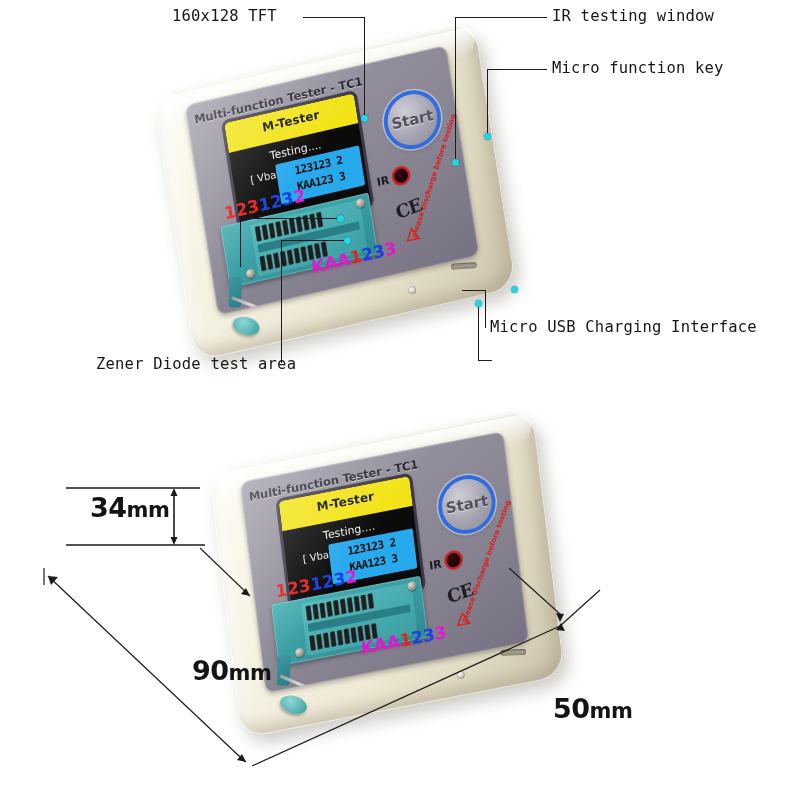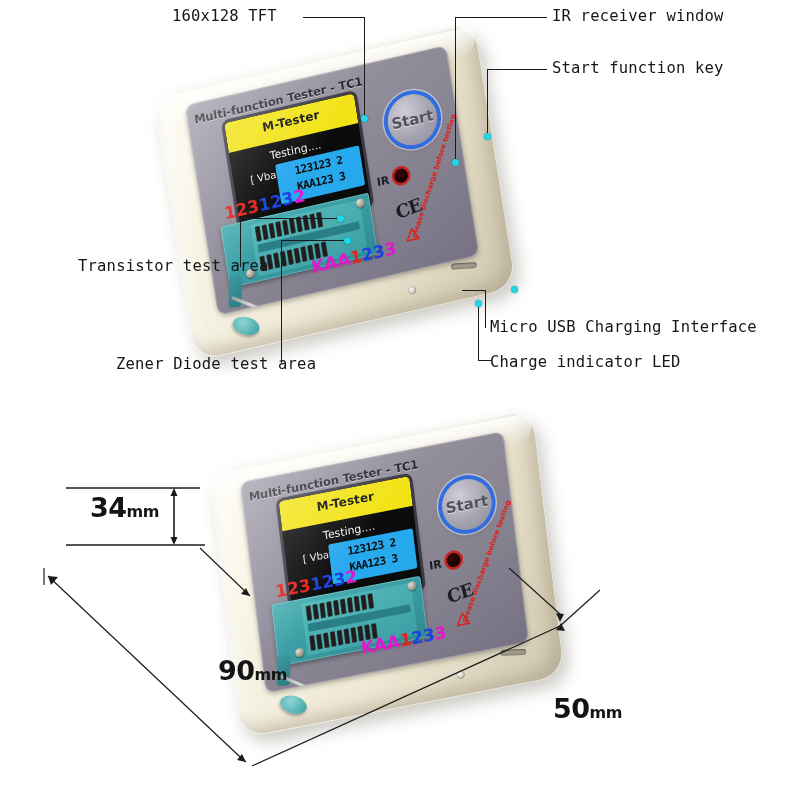--- a/index.html
+++ b/index.html
@@ -12,21 +12,21 @@
 
   
   .callout-label{
     font-family:"DejaVu Sans Mono","Liberation Mono",monospace;
     font-size:15.5px;color:#161616;white-space:nowrap;letter-spacing:.2px;
   }
   .dim-label{
     font-family:"DejaVu Sans","Liberation Sans",sans-serif;
     font-size:27px;font-weight:700;color:#141414;white-space:nowrap;letter-spacing:-.5px;
   }
-  .dim-label .u{font-size:16px;}
+  .dim-label .u{font-size:21px;}
 
   
   .ln{position:absolute;background:#1b1b1b;}
   .ln.h{height:1.4px;}
   .ln.v{width:1.4px;}
   .dot{position:absolute;width:7px;height:7px;border-radius:50%;
        background:#1fd7e8;box-shadow:0 0 0 .5px rgba(0,0,0,.25);}
 
   
   .device{position:absolute;transform-origin:50% 50%;}
@@ -261,48 +261,46 @@
 
     <div class="usb-port" style="left:268px;top:232px;transform:rotate(9deg);"></div>
     <div class="chg-led" style="left:222px;top:243px;"></div>
   </div>
 
   <div class="callout-label abs" style="left:172px;top:7px;">160x128  TFT</div>
   <div class="ln h" style="left:303px;top:17px;width:62px;"></div>
   <div class="ln v" style="left:364px;top:17px;height:101px;"></div>
   <div class="dot" style="left:361px;top:115px;"></div>
 
-  <div class="callout-label abs" style="left:552px;top:7px;">IR receiver window</div>
+  <div class="callout-label abs" style="left:552px;top:7px;">IR testing window</div>
   <div class="ln h" style="left:455px;top:17px;width:92px;"></div>
   <div class="ln v" style="left:455px;top:17px;height:145px;"></div>
   <div class="dot" style="left:452px;top:159px;"></div>
 
-  <div class="callout-label abs" style="left:552px;top:59px;">Start function key</div>
+  <div class="callout-label abs" style="left:552px;top:59px;">Micro function key</div>
   <div class="ln h" style="left:487px;top:69px;width:60px;"></div>
   <div class="ln v" style="left:487px;top:69px;height:67px;"></div>
   <div class="dot" style="left:484px;top:133px;"></div>
 
-  <div class="callout-label abs" style="left:78px;top:257px;">Transistor test area</div>
   <div class="ln v" style="left:240px;top:232px;height:35px;"></div>
   <div class="ln h" style="left:240px;top:218px;width:100px;"></div>
   <div class="ln v" style="left:240px;top:218px;height:14px;"></div>
   <div class="dot" style="left:337px;top:215px;"></div>
 
-  <div class="callout-label abs" style="left:116px;top:355px;">Zener Diode test area</div>
+  <div class="callout-label abs" style="left:96px;top:355px;">Zener Diode test area</div>
   <div class="ln v" style="left:281px;top:240px;height:123px;"></div>
   <div class="ln h" style="left:281px;top:240px;width:66px;"></div>
   <div class="dot" style="left:344px;top:237px;"></div>
 
   <div class="callout-label abs" style="left:490px;top:318px;">Micro USB Charging Interface</div>
   <div class="ln h" style="left:462px;top:290px;width:24px;"></div>
   <div class="ln v" style="left:485px;top:290px;height:38px;"></div>
   <div class="dot" style="left:511px;top:286px;"></div>
   <div class="ln h" style="left:514px;top:290px;width:0px;"></div>
 
-  <div class="callout-label abs" style="left:490px;top:353px;">Charge indicator LED</div>
   <div class="ln v" style="left:478px;top:305px;height:56px;"></div>
   <div class="ln h" style="left:478px;top:360px;width:14px;"></div>
   <div class="dot" style="left:475px;top:300px;"></div>
 
   <div class="device" style="left:222px;top:440px;width:330px;height:268px;transform:rotate(-11deg) skewX(-4deg);">
 
     <div class="case"></div>
     <div class="case-top-edge"></div>
 
     <div class="faceplate">
@@ -402,21 +400,21 @@
     <line x1="560" y1="226" x2="600" y2="190" stroke="#1b1b1b" stroke-width="1.2"></line>
 
     <line x1="509" y1="168" x2="560" y2="214" stroke="#1b1b1b" stroke-width="1.1"></line>
     <path d="M560 222 L556 213 L564 214 Z" fill="#1b1b1b"></path>
   </svg>
 
   <div class="dim-label abs" style="left:90px;top:492px;">
     <span>34</span><span class="u">mm</span>
   </div>
 
-  <div class="dim-label abs" style="left:218px;top:655px;">
+  <div class="dim-label abs" style="left:192px;top:655px;">
     <span>90</span><span class="u">mm</span>
   </div>
 
   <div class="dim-label abs" style="left:553px;top:693px;">
     <span>50</span><span class="u">mm</span>
   </div>
 
 </div>
 
 </body></html>

